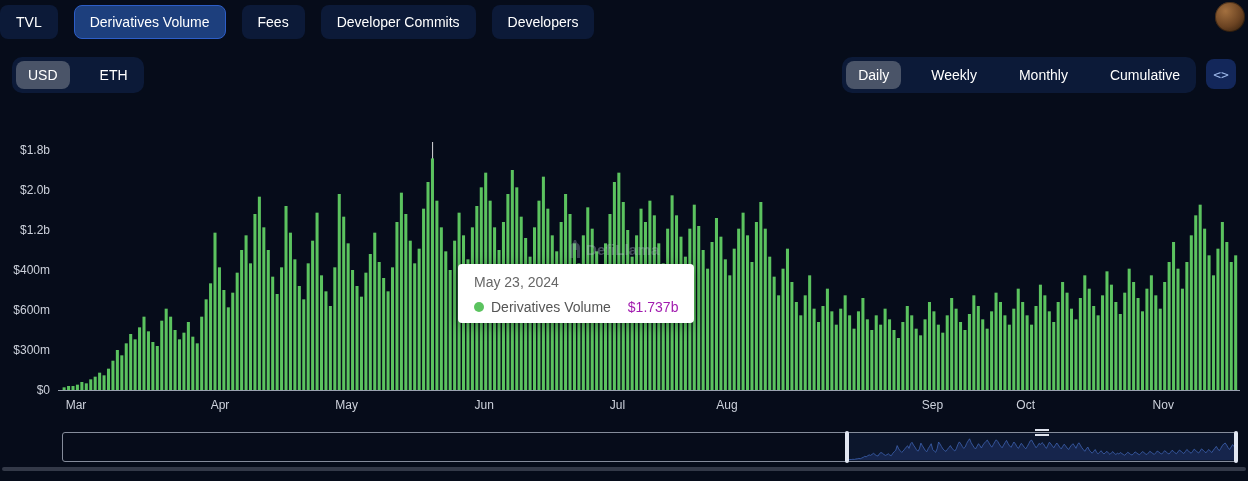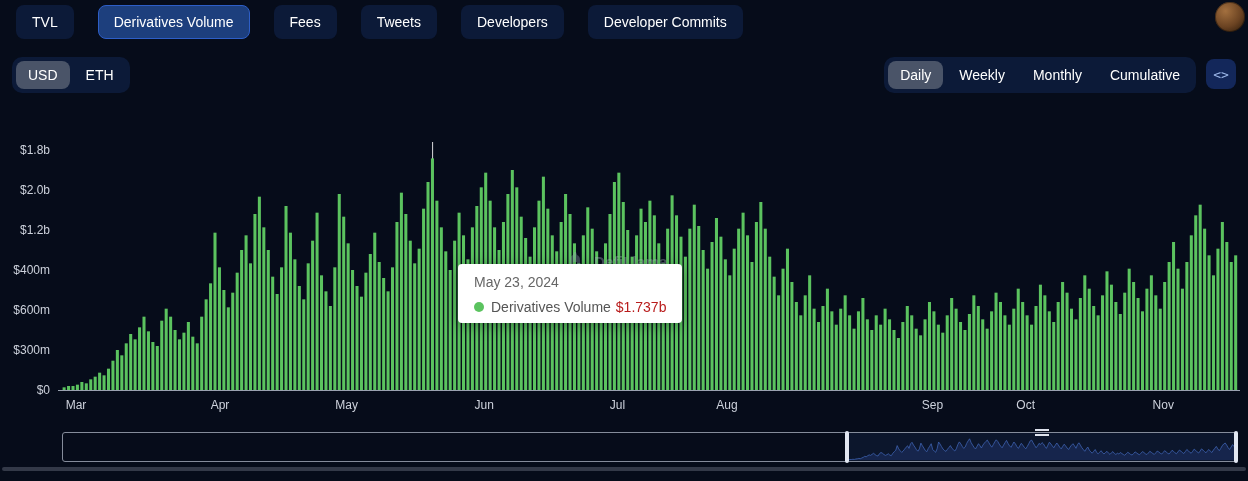--- a/index.html
+++ b/index.html
@@ -2,64 +2,64 @@
 <html><head>
 <meta charset="utf-8">
 <style>
   html,body{margin:0;padding:0}
   body{
     width:1248px;height:481px;position:relative;overflow:hidden;
     background:#060c1a;color:#fff;
     font-family:"Liberation Sans",sans-serif;
   }
   
-  .tab-bar{position:absolute;top:5px;left:16px;display:flex;gap:24px;z-index:4}
+  .tab-bar{position:absolute;top:5px;left:0;display:flex;gap:16px;z-index:4}
   .tab{
     height:32px;padding:0 15px;border-radius:8px;background:#0c1a38;
     display:flex;align-items:center;font-size:14px;cursor:pointer;
     border:1px solid transparent;white-space:nowrap;
   }
   .tab.active{background:#1d3f7d;border-color:#2d5ec7}
   .site-logo{
     position:absolute;top:2px;right:3px;width:30px;height:30px;border-radius:50%;
     background:radial-gradient(circle at 35% 30%,#a3703f,#6b4322 55%,#2c1a0a 95%);
     cursor:pointer;z-index:4;box-shadow:0 0 0 1px rgba(0,0,0,.4) inset;
   }
   
   .toggle-group{
-    position:absolute;top:57px;display:flex;align-items:flex-start;gap:4px;
+    position:absolute;top:57px;display:flex;align-items:flex-start;gap:18px;
     padding:4px;background:#0c1a38;border-radius:10px;z-index:4;
   }
   #currency-toggle{left:12px}
   #interval-toggle{right:52px}
   .toggle-opt{padding:6px 12px;border-radius:8px;font-size:14px;cursor:pointer;white-space:nowrap}
   .toggle-opt.selected{background:#4a5468}
   .embed-btn{
     position:absolute;top:59px;right:12px;width:30px;height:30px;border-radius:8px;
     background:#13275a;color:#9db8ea;display:flex;align-items:center;justify-content:center;
     font-family:"DejaVu Sans Mono",monospace;font-size:13px;cursor:pointer;z-index:4;
   }
   
   #chart-area{position:absolute;top:140px;left:0;width:1152px;height:285px}
   #main-chart-svg{position:absolute;top:0;left:0}
   .y-tick{position:absolute;left:0;width:50px;text-align:right;font-size:12px;color:#cdd2dc;line-height:14px}
   .x-tick{position:absolute;top:258px;font-size:12px;color:#cdd2dc;transform:translateX(-50%)}
   
-  #watermark{position:absolute;left:564px;top:250px;display:flex;align-items:center;gap:8px;opacity:.35;z-index:1}
+  #watermark{position:absolute;left:564px;top:238px;display:flex;align-items:center;opacity:.35;z-index:1}
   #watermark .wm-text{color:#b9c2d4;font-size:15px;font-weight:700;letter-spacing:.2px}
   
   #tooltip{
     position:absolute;left:458px;top:264px;background:#fff;border-radius:4px;
     padding:10px 16px 8px 16px;box-shadow:0 3px 14px rgba(0,0,0,.35);
     z-index:5;white-space:nowrap;
   }
   .tt-date{color:#666;font-size:14px;margin-bottom:9px}
   .tt-row{display:flex;align-items:center;font-size:14px;color:#555}
   .tt-dot{width:10px;height:10px;border-radius:50%;background:#5bc35f;margin-right:7px;flex:0 0 auto}
-  .tt-val{margin-left:5px;color:#b91c1c}
+  .tt-val{margin-left:17px;color:#a21caf}
   
   #navigator{
     position:absolute;left:62px;top:432px;width:1176px;height:30px;
     border:1px solid #858c9b;border-radius:3px;box-sizing:border-box;cursor:pointer;
   }
   #nav-svg{position:absolute;left:0;top:0}
   .nav-handle{
     position:absolute;top:-2px;height:32px;width:4px;background:#e2e7f1;
     border-radius:2px;z-index:2;cursor:ew-resize;
   }
@@ -73,23 +73,22 @@
     background:rgba(154,163,180,.3);cursor:pointer;
   }
 </style>
 </head>
 <body>
 
 <div class="tab-bar" id="tab-bar">
     <div class="tab">TVL</div>
     <div class="tab active">Derivatives Volume</div>
     <div class="tab">Fees</div>
-    <div class="tab">Tweets</div>
+    <div class="tab">Developer Commits</div>
     <div class="tab">Developers</div>
-    <div class="tab">Developer Commits</div>
   </div>
 
 <div class="site-logo"></div>
 
 <div class="toggle-group" id="currency-toggle">
     <div class="toggle-opt selected">USD</div>
     <div class="toggle-opt">ETH</div>
   </div>
 
 <div class="toggle-group" id="interval-toggle">

